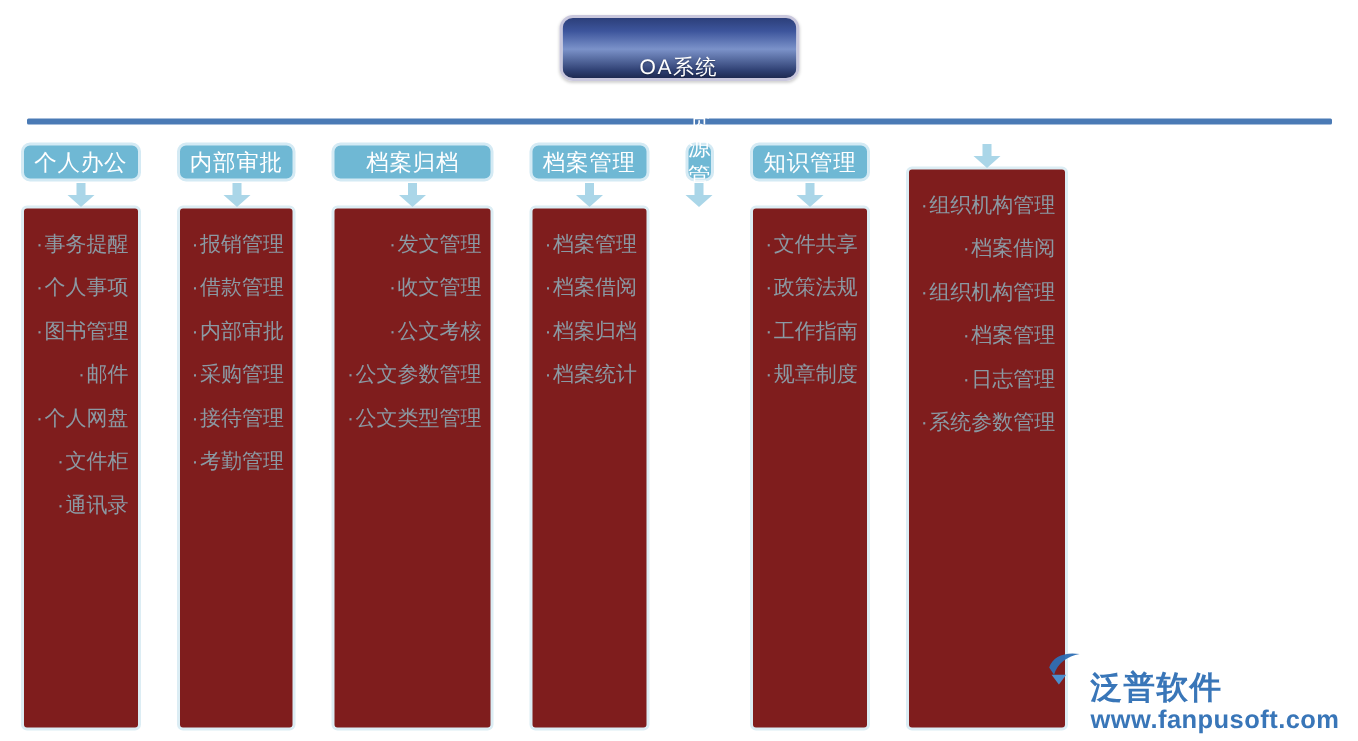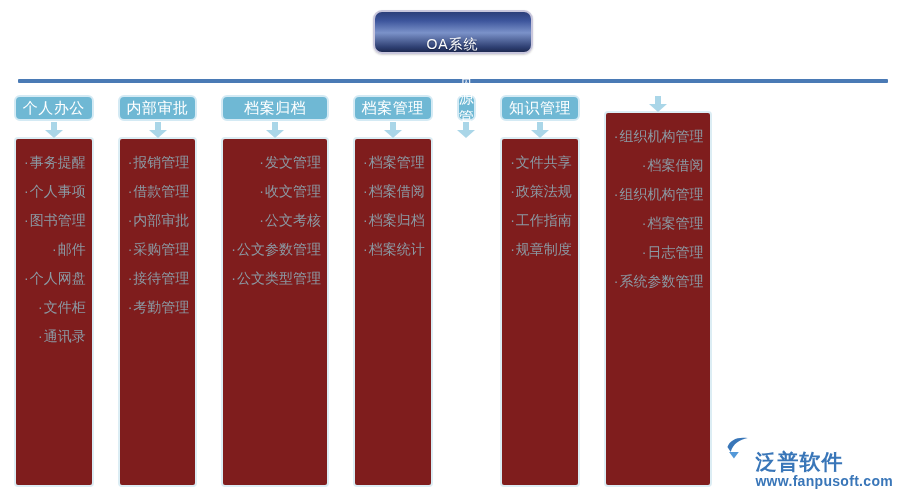--- a/index.html
+++ b/index.html
@@ -168,21 +168,21 @@
     margin-top: 46px;
   }
   .wm-name {
     color: #2f6fb5;
     font-size: 21px;
     font-weight: bold;
     letter-spacing: 1px;
   }
   .wm-url {
     color: #2f6fb5;
-    font-size: 14px;
+    font-size: 17px;
     font-weight: bold;
     letter-spacing: 0.3px;
     margin-top: 2px;
   }
 </style>
 </head>
 <body>
 
 <div id="diagram">
 

